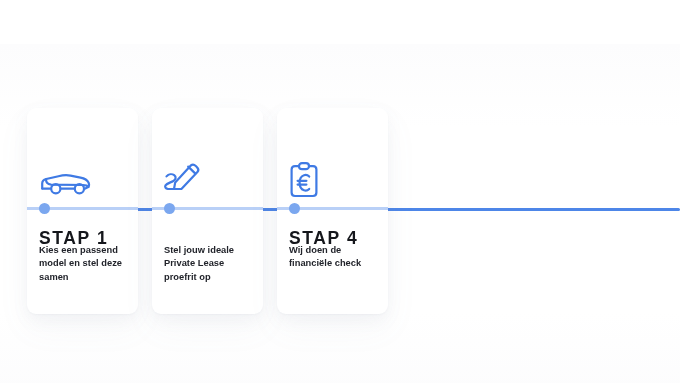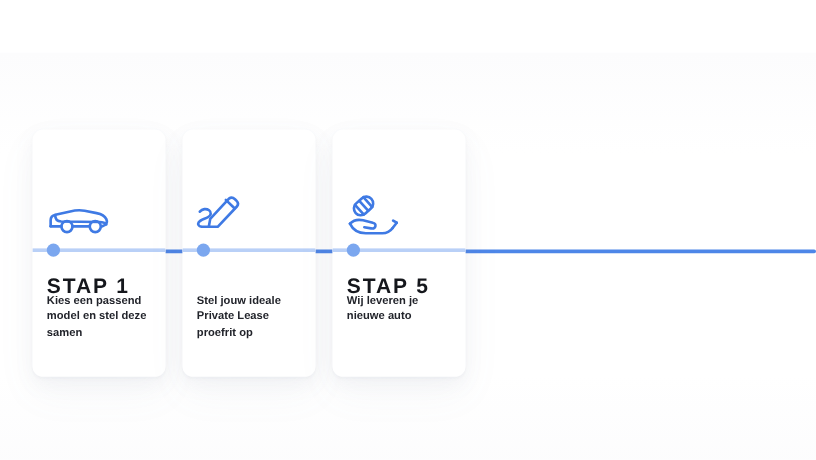--- a/index.html
+++ b/index.html
@@ -172,43 +172,39 @@
                    C12.4 12.8 12.0 15.6 9.4 17.0
                    C6.4 18.6 2.8 19.3 1.5 21.4
                    C0.6 22.9 1.6 24.6 3.8 24.9 L10.0 25.0"></path>
         </svg>
       </div>
 
       <div class="card-desc">Stel jouw ideale Private Lease proefrit op</div>
     </div>
 
 
-
     <div class="card">
       <div class="card-rail"></div>
       <div class="card-dot"></div>
 
       <div class="card-icon">
-        <svg width="44" height="36" viewBox="0 0 44 36" fill="none" stroke="currentColor" stroke-width="2.2" stroke-linecap="round" stroke-linejoin="round">
-
-          <g transform="rotate(-42 14 10)">
-            <rect x="5.4" y="4.0" width="17.6" height="11.4" rx="5.7"></rect>
-            <path d="M9.6 4.2 L9.6 15.2"></path>
-            <path d="M14.4 4.2 L14.4 15.2"></path>
-            <path d="M19.0 4.2 L19.0 15.2"></path>
-          </g>
-
-          <path d="M2.6 24.4 C5.6 21.4 9.4 20.6 13.6 21.6
-                   L21.6 23.6 C23.4 24.0 24.2 25.2 23.8 26.6
-                   C23.4 28.0 22.0 28.6 20.2 28.3 L14.6 27.4"></path>
-          <path d="M2.6 24.4 C5.0 29.4 9.8 32.4 15.8 32.4
-                   L29.6 32.4 C33.2 32.4 36.2 30.8 38.2 28.0"></path>
-          <path d="M38.2 28.0 L41.6 23.6"></path>
-          <path d="M38.6 21.8 L41.6 23.6"></path>
+        <svg width="30" height="36" viewBox="0 0 30 36" fill="none" stroke="currentColor" stroke-width="2.2" stroke-linecap="round" stroke-linejoin="round">
+          <path d="M10.0 4.2 L6.0 4.2 C4.0 4.2 2.6 5.6 2.6 7.6
+                   L2.6 30.6 C2.6 32.6 4.0 34.0 6.0 34.0
+                   L24.0 34.0 C26.0 34.0 27.4 32.6 27.4 30.6
+                   L27.4 7.6 C27.4 5.6 26.0 4.2 24.0 4.2 L20.0 4.2"></path>
+          <rect x="10.0" y="1.2" width="10" height="6" rx="3"></rect>
+          <path d="M20.2 14.6 C18.9 13.2 16.9 12.6 15.0 13.2
+                   C12.2 14.1 10.6 17.2 10.6 20.8
+                   C10.6 24.4 12.2 27.4 15.0 28.3
+                   C16.9 28.9 18.9 28.3 20.2 26.9"></path>
+          <path d="M8.6 18.8 L17.4 18.8"></path>
+          <path d="M8.6 22.6 L17.4 22.6"></path>
         </svg>
       </div>
 
-      <div class="card-title">STAP 5</div>
-      <div class="card-desc">Wij leveren je nieuwe auto</div>
+      <div class="card-title">STAP 4</div>
+      <div class="card-desc">Wij doen de financiële check</div>
     </div>
+
 
   </div>
 </div>
 
 </body></html>

